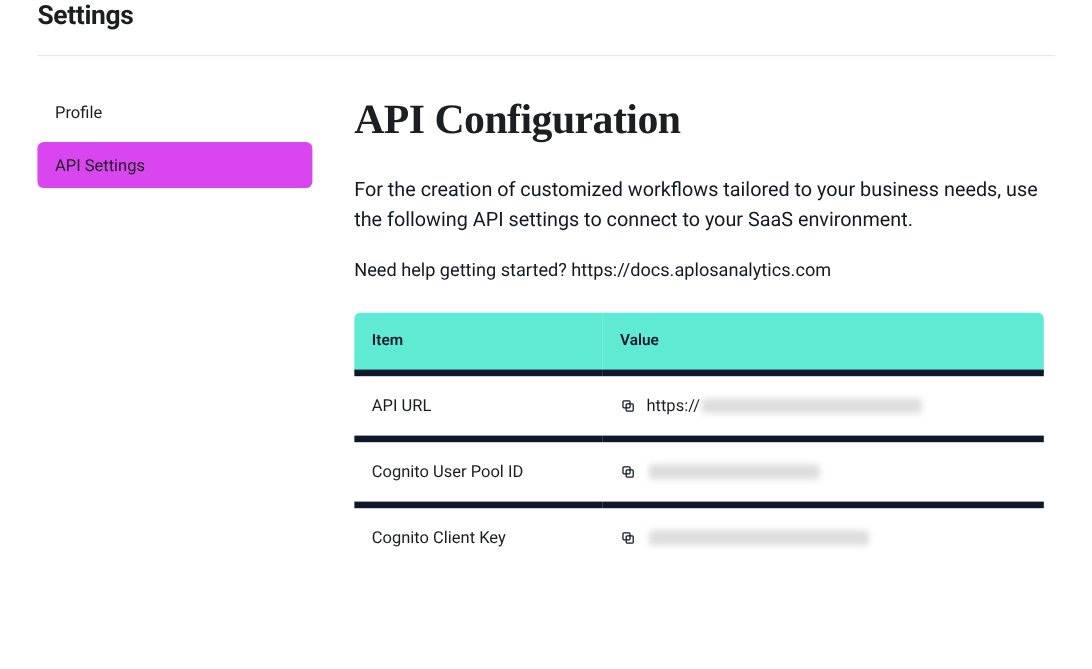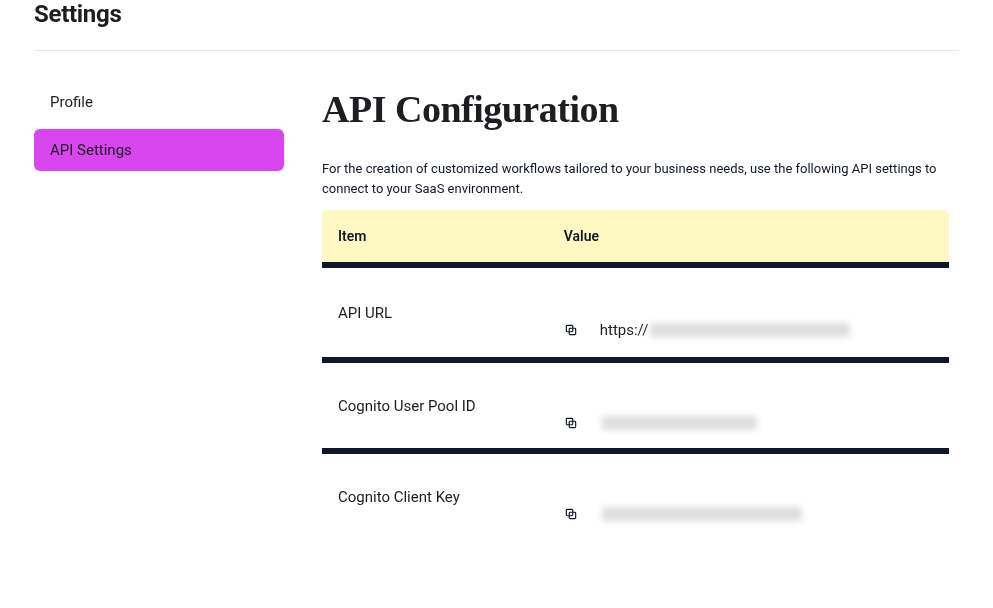--- a/index.html
+++ b/index.html
@@ -56,55 +56,54 @@
     }
     .main-title {
       font-size: 38px;
       font-weight: 700;
       letter-spacing: -0.5px;
       margin-top: 6px;
       margin-bottom: 28px;
       font-family: Liberation Serif, serif;
     }
     .main-para {
-      font-size: 13px;
+      font-size: 18px;
       color: #111827;
       line-height: 1.5;
-      margin-bottom: 12px;
+      margin-bottom: 24px;
     }
     .help-line {
       font-size: 16.5px;
       color: #111827;
       margin-bottom: 28px;
     }
     .api-table {
       width: 100%;
       border-collapse: collapse;
       border-radius: 6px;
       overflow: hidden;
     }
     .api-table thead th {
-      background: #fef9c3;
+      background: #5eead4;
       text-align: left;
       font-size: 14px;
       font-weight: 600;
       color: #111827;
       padding: 18px 16px;
     }
     .api-table tbody td {
       border-top: 6px solid #0f172a;
       padding: 18px 16px;
       font-size: 15px;
       vertical-align: middle;
     }
     .value-cell {
       display: flex;
       align-items: center;
-      gap: 22px;
-      margin-top: 35px;
+      gap: 10px;
     }
     .copy-btn {
       background: none;
       border: none;
       padding: 0;
       cursor: pointer;
       display: inline-flex;
       align-items: center;
       color: #111827;
     }
@@ -132,20 +131,23 @@
 
   <div class="body-area">
     <nav class="sidebar">
       <div class="sidebar-item">Profile</div>
       <div class="sidebar-item active">API Settings</div>
     </nav>
 
     <section class="main">
       <h2 class="main-title">API Configuration</h2>
       <p class="main-para">For the creation of customized workflows tailored to your business needs, use the following API settings to connect to your SaaS environment.</p>
+      <p class="help-line">
+        <span>Need help getting started? </span><span>https://docs.aplosanalytics.com</span>
+      </p>
 
       <table class="api-table">
         <thead>
           <tr>
             <th style="width:36%">Item</th>
             <th>Value</th>
           </tr>
         </thead>
         <tbody>
           <tr>

